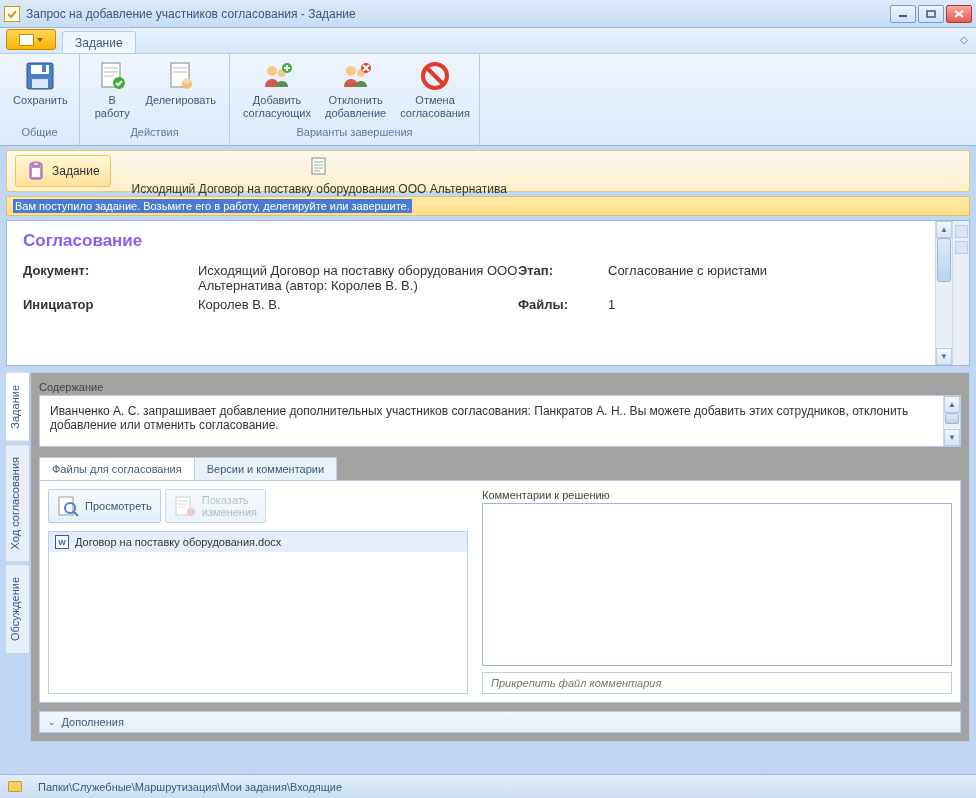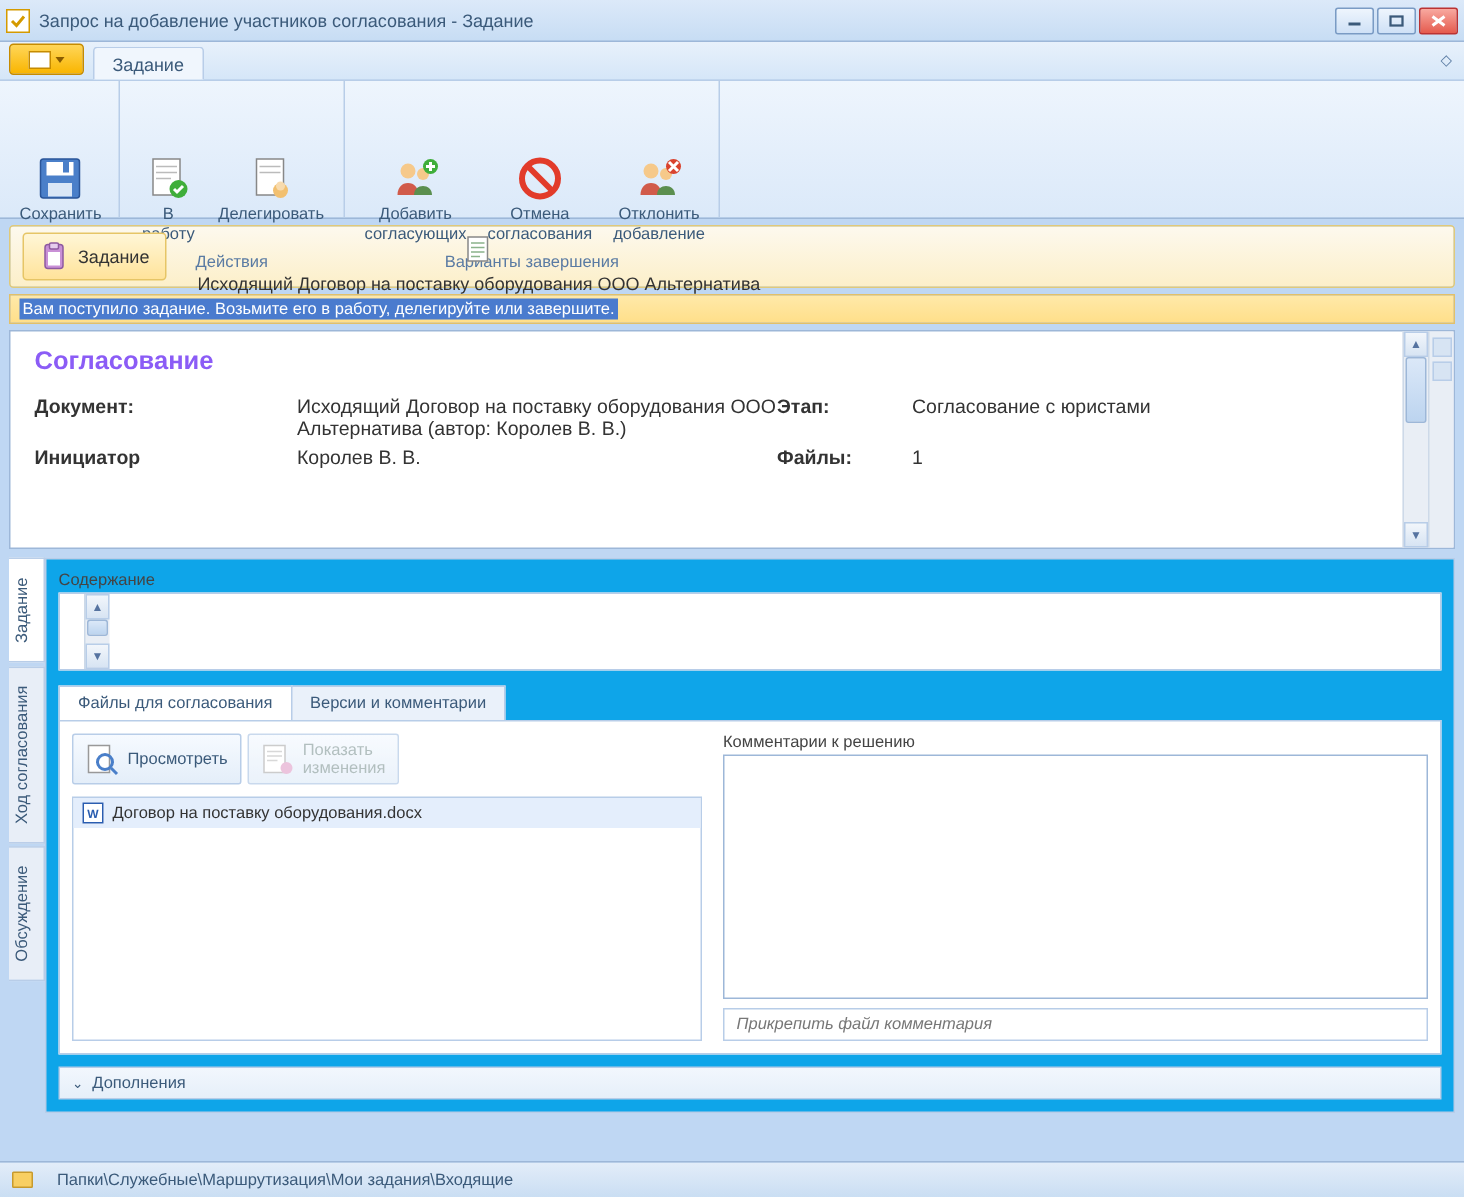--- a/index.html
+++ b/index.html
@@ -17,21 +17,21 @@
 .ribbonbar { height:26px; background:linear-gradient(#e8f1fb,#d5e6f8); display:flex; align-items:flex-end; padding-left:6px; border-bottom:1px solid #b8cde8; position:relative; }
 .appbtn { width:50px; height:21px; background:linear-gradient(#ffd659,#f9b500); border:1px solid #c68b00; border-radius:3px; display:flex; align-items:center; justify-content:center; gap:3px; margin-bottom:3px; margin-right:6px; cursor:pointer; }
 .appbtn .sq { width:15px; height:12px; background:#fff; border:1px solid #c68b00; }
 .appbtn .tri { width:0; height:0; border-left:3px solid transparent; border-right:3px solid transparent; border-top:4px solid #8a5c00; }
 .ribtab { height:22px; padding:0 12px; background:#f0f6fd; border:1px solid #b8cde8; border-bottom:none; border-radius:3px 3px 0 0; display:flex; align-items:center; color:#3b5a7a; font-size:12px; }
 .collapse-icon { position:absolute; right:8px; top:6px; color:#5a7ba3; font-size:10px; cursor:pointer; }
 
 
 .ribbon { height:92px; background:linear-gradient(#eef5fd,#dbe9f9); border-bottom:1px solid #9db7d8; display:flex; }
 .ribgroup { border-right:1px solid #b8cde8; display:flex; flex-direction:column; }
-.ribgroup .items { flex:1; display:flex; align-items:center; padding:3px 6px;margin-top:43px; }
+.ribgroup .items { flex:1; display:flex; align-items:center; padding:3px 6px; }
 .ribgroup .gname { text-align:center; font-size:11px; color:#5a7ba3; padding-bottom:20px; }
 .ribbtn { display:flex; flex-direction:column; align-items:center; padding:2px 6px; cursor:pointer; border:1px solid transparent; border-radius:3px; }
 .ribbtn .ricon { width:32px; height:32px; display:flex; align-items:center; justify-content:center; margin-bottom:2px; }
 .ribbtn .rlabel { font-size:11px; text-align:center; color:#3b5a7a; line-height:13px; min-height:26px; }
 
 
 .viewbar { height:42px; margin:4px 6px; background:linear-gradient(#fdf9ee,#fcefc9); border:1px solid #e0c97a; border-radius:3px; display:flex; align-items:center; padding:0 8px; gap:10px; }
 .viewtab { display:flex; align-items:center; gap:6px; height:32px; padding:0 10px; border:1px solid #e6c566; background:linear-gradient(#fff6d7,#ffe39a); border-radius:3px; cursor:pointer; }
 .viewtab .vicon { width:20px; height:20px; }
 .viewtab.plain { background:transparent; border-color:transparent;flex-direction:column; }
@@ -51,21 +51,21 @@
 .scrollbar .sb-track { flex:1; position:relative; }
 .scrollbar .sb-thumb { position:absolute; left:1px; right:1px; top:0; height:40%; background:linear-gradient(#dbe8f8,#bcd4ef); border:1px solid #9db7d8; border-radius:2px; cursor:pointer; }
 .nav-bar { width:17px; background:#e9eef5; border-left:1px solid #cdd9e8; display:flex; flex-direction:column; align-items:center; padding-top:4px; }
 .nav-bar .n { width:13px; height:13px; background:#d7e4f3; border:1px solid #b8cde8; margin-bottom:3px; cursor:pointer; }
 
 
 .mainarea { margin:0 6px 4px; display:flex; height:370px; }
 .sidetabs { width:24px; display:flex; flex-direction:column; }
 .sidetab { flex:0 0 auto; writing-mode:vertical-rl; transform:rotate(180deg); padding:12px 3px; background:#e8eef7; border:1px solid #b8cde8; border-right:none; font-size:11px; color:#3b5a7a; text-align:center; cursor:pointer; margin-bottom:2px; }
 .sidetab.active { background:#fff; font-weight:normal; }
-.maincontent { flex:1; border:1px solid #b8cde8; background:#0ea5e9; padding:8px; display:flex; flex-direction:column; }
+.maincontent { flex:1; border:1px solid #b8cde8; background:#a3a3a3; padding:8px; display:flex; flex-direction:column; }
 .section-label { font-size:11px; color:#444; margin-bottom:2px; }
 .content-box { border:1px solid #b8cde8; background:#fff; padding:8px 10px; font-size:12px; display:flex; height:52px; }
 .content-box .ctext { flex:1; }
 .mini-scroll { width:17px; margin:-8px -10px -8px 6px; }
 
 
 .innertabs { display:flex; margin-top:10px; }
 .innertab { padding:5px 12px; border:1px solid #b8cde8; border-bottom:none; background:#eaf1fa; font-size:11px; color:#3b5a7a; cursor:pointer; margin-right:-1px; }
 .innertab.active { background:#fff; }
 .innerbody { border:1px solid #b8cde8; background:#fff; flex:1; padding:8px; display:flex; gap:14px; }
@@ -187,40 +187,40 @@
               <circle cx="26" cy="8" r="5" fill="#3fae3a"></circle>
               <path d="M26 5v6M23 8h6" stroke="#fff" stroke-width="2"></path>
             </svg>
         </div>
         <div class="rlabel" style="white-space:pre-line">Добавить
 согласующих</div>
       </div>
       <div class="ribbtn">
         <div class="ricon">
           <svg width="32" height="32">
-              <circle cx="16" cy="16" r="12" fill="none" stroke="#e23b2a" stroke-width="4"></circle>
-              <line x1="8" y1="8" x2="24" y2="24" stroke="#e23b2a" stroke-width="4"></line>
-            </svg>
-        </div>
-        <div class="rlabel" style="white-space:pre-line">Отмена
-согласования</div>
-      </div>
-      <div class="ribbtn">
-        <div class="ricon">
-          <svg width="32" height="32">
               <circle cx="11" cy="11" r="5" fill="#f6c98a"></circle>
               <path d="M4 27c0-5 3-8 7-8s7 3 7 8" fill="#d15b4a"></path>
               <circle cx="21" cy="13" r="4" fill="#f6c98a"></circle>
               <path d="M15 27c0-4 3-6 6-6s6 2 6 6" fill="#5b8f4f"></path>
               <circle cx="26" cy="8" r="5" fill="#d9432e"></circle>
               <path d="M23 5l6 6M29 5l-6 6" stroke="#fff" stroke-width="2"></path>
             </svg>
         </div>
         <div class="rlabel" style="white-space:pre-line">Отклонить
 добавление</div>
+      </div>
+      <div class="ribbtn">
+        <div class="ricon">
+          <svg width="32" height="32">
+              <circle cx="16" cy="16" r="12" fill="none" stroke="#e23b2a" stroke-width="4"></circle>
+              <line x1="8" y1="8" x2="24" y2="24" stroke="#e23b2a" stroke-width="4"></line>
+            </svg>
+        </div>
+        <div class="rlabel" style="white-space:pre-line">Отмена
+согласования</div>
       </div>
     </div>
     <div class="gname">Варианты завершения</div>
   </div>
 </div>
 
 <div class="viewbar">
   <div class="viewtab">
     <div class="vicon">
       <svg width="20" height="20">
@@ -275,20 +275,21 @@
 
 <div class="mainarea">
   <div class="sidetabs">
     <div class="sidetab active">Задание</div>
     <div class="sidetab">Ход согласования</div>
     <div class="sidetab">Обсуждение</div>
   </div>
   <div class="maincontent">
     <div class="section-label">Содержание</div>
     <div class="content-box">
+      <div class="ctext">Иванченко А. С. запрашивает добавление дополнительных участников согласования: Панкратов А. Н.. Вы можете добавить этих сотрудников, отклонить добавление или отменить согласование.</div>
       <div class="scrollbar mini-scroll">
         <div class="sb-btn">▲</div>
         <div class="sb-track">
             <div class="sb-thumb" style="height:70%"></div>
           </div>
         <div class="sb-btn">▼</div>
       </div>
     </div>
 
     <div class="innertabs">

